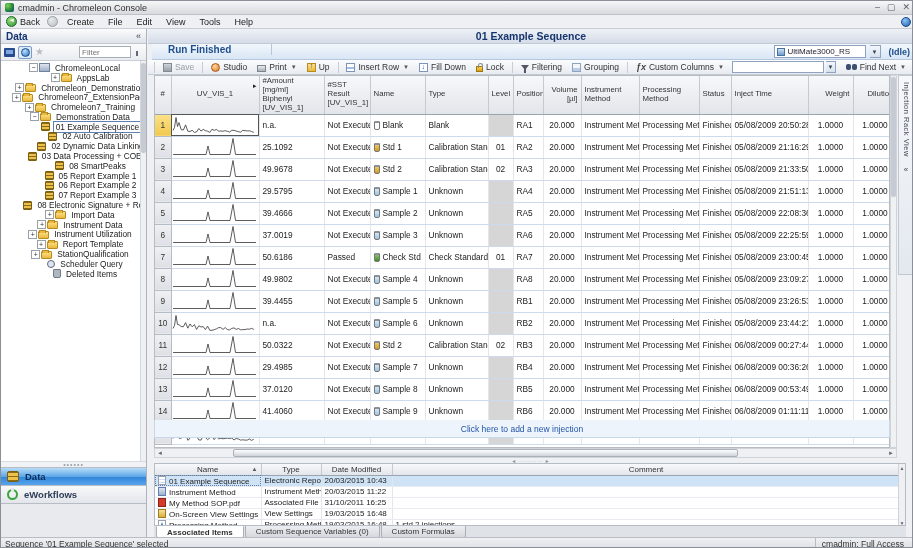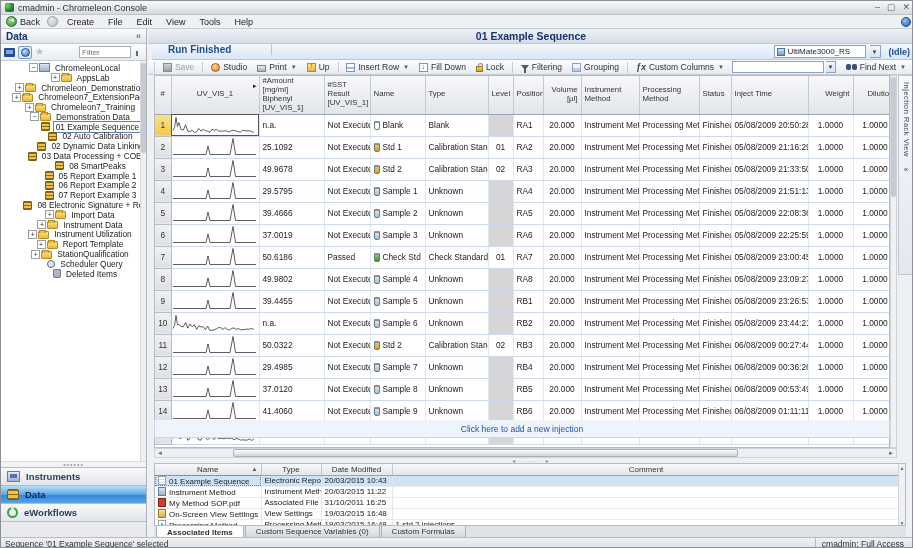--- a/index.html
+++ b/index.html
@@ -365,24 +365,20 @@
         <div class="titem" style="padding-left: 13px;">
           <span class="texp"></span>
           <span class="ticon trash"></span>
           <span class="tlabel">Deleted Items</span>
         </div>
       </div>
     <div class="lp-splitter">
         <span>••••••</span>
       </div>
     <div class="lp-nav" id="lp-nav">
-        <div class="navitem">
-          <span class="ni-ico ni-instruments"></span>
-          <span>Instruments</span>
-        </div>
         <div class="navitem active">
           <span class="ni-ico ni-data"></span>
           <span>Data</span>
         </div>
         <div class="navitem">
           <span class="ni-ico ni-ework"></span>
           <span>eWorkflows</span>
         </div>
       </div>
     <div class="lp-rest"></div>

